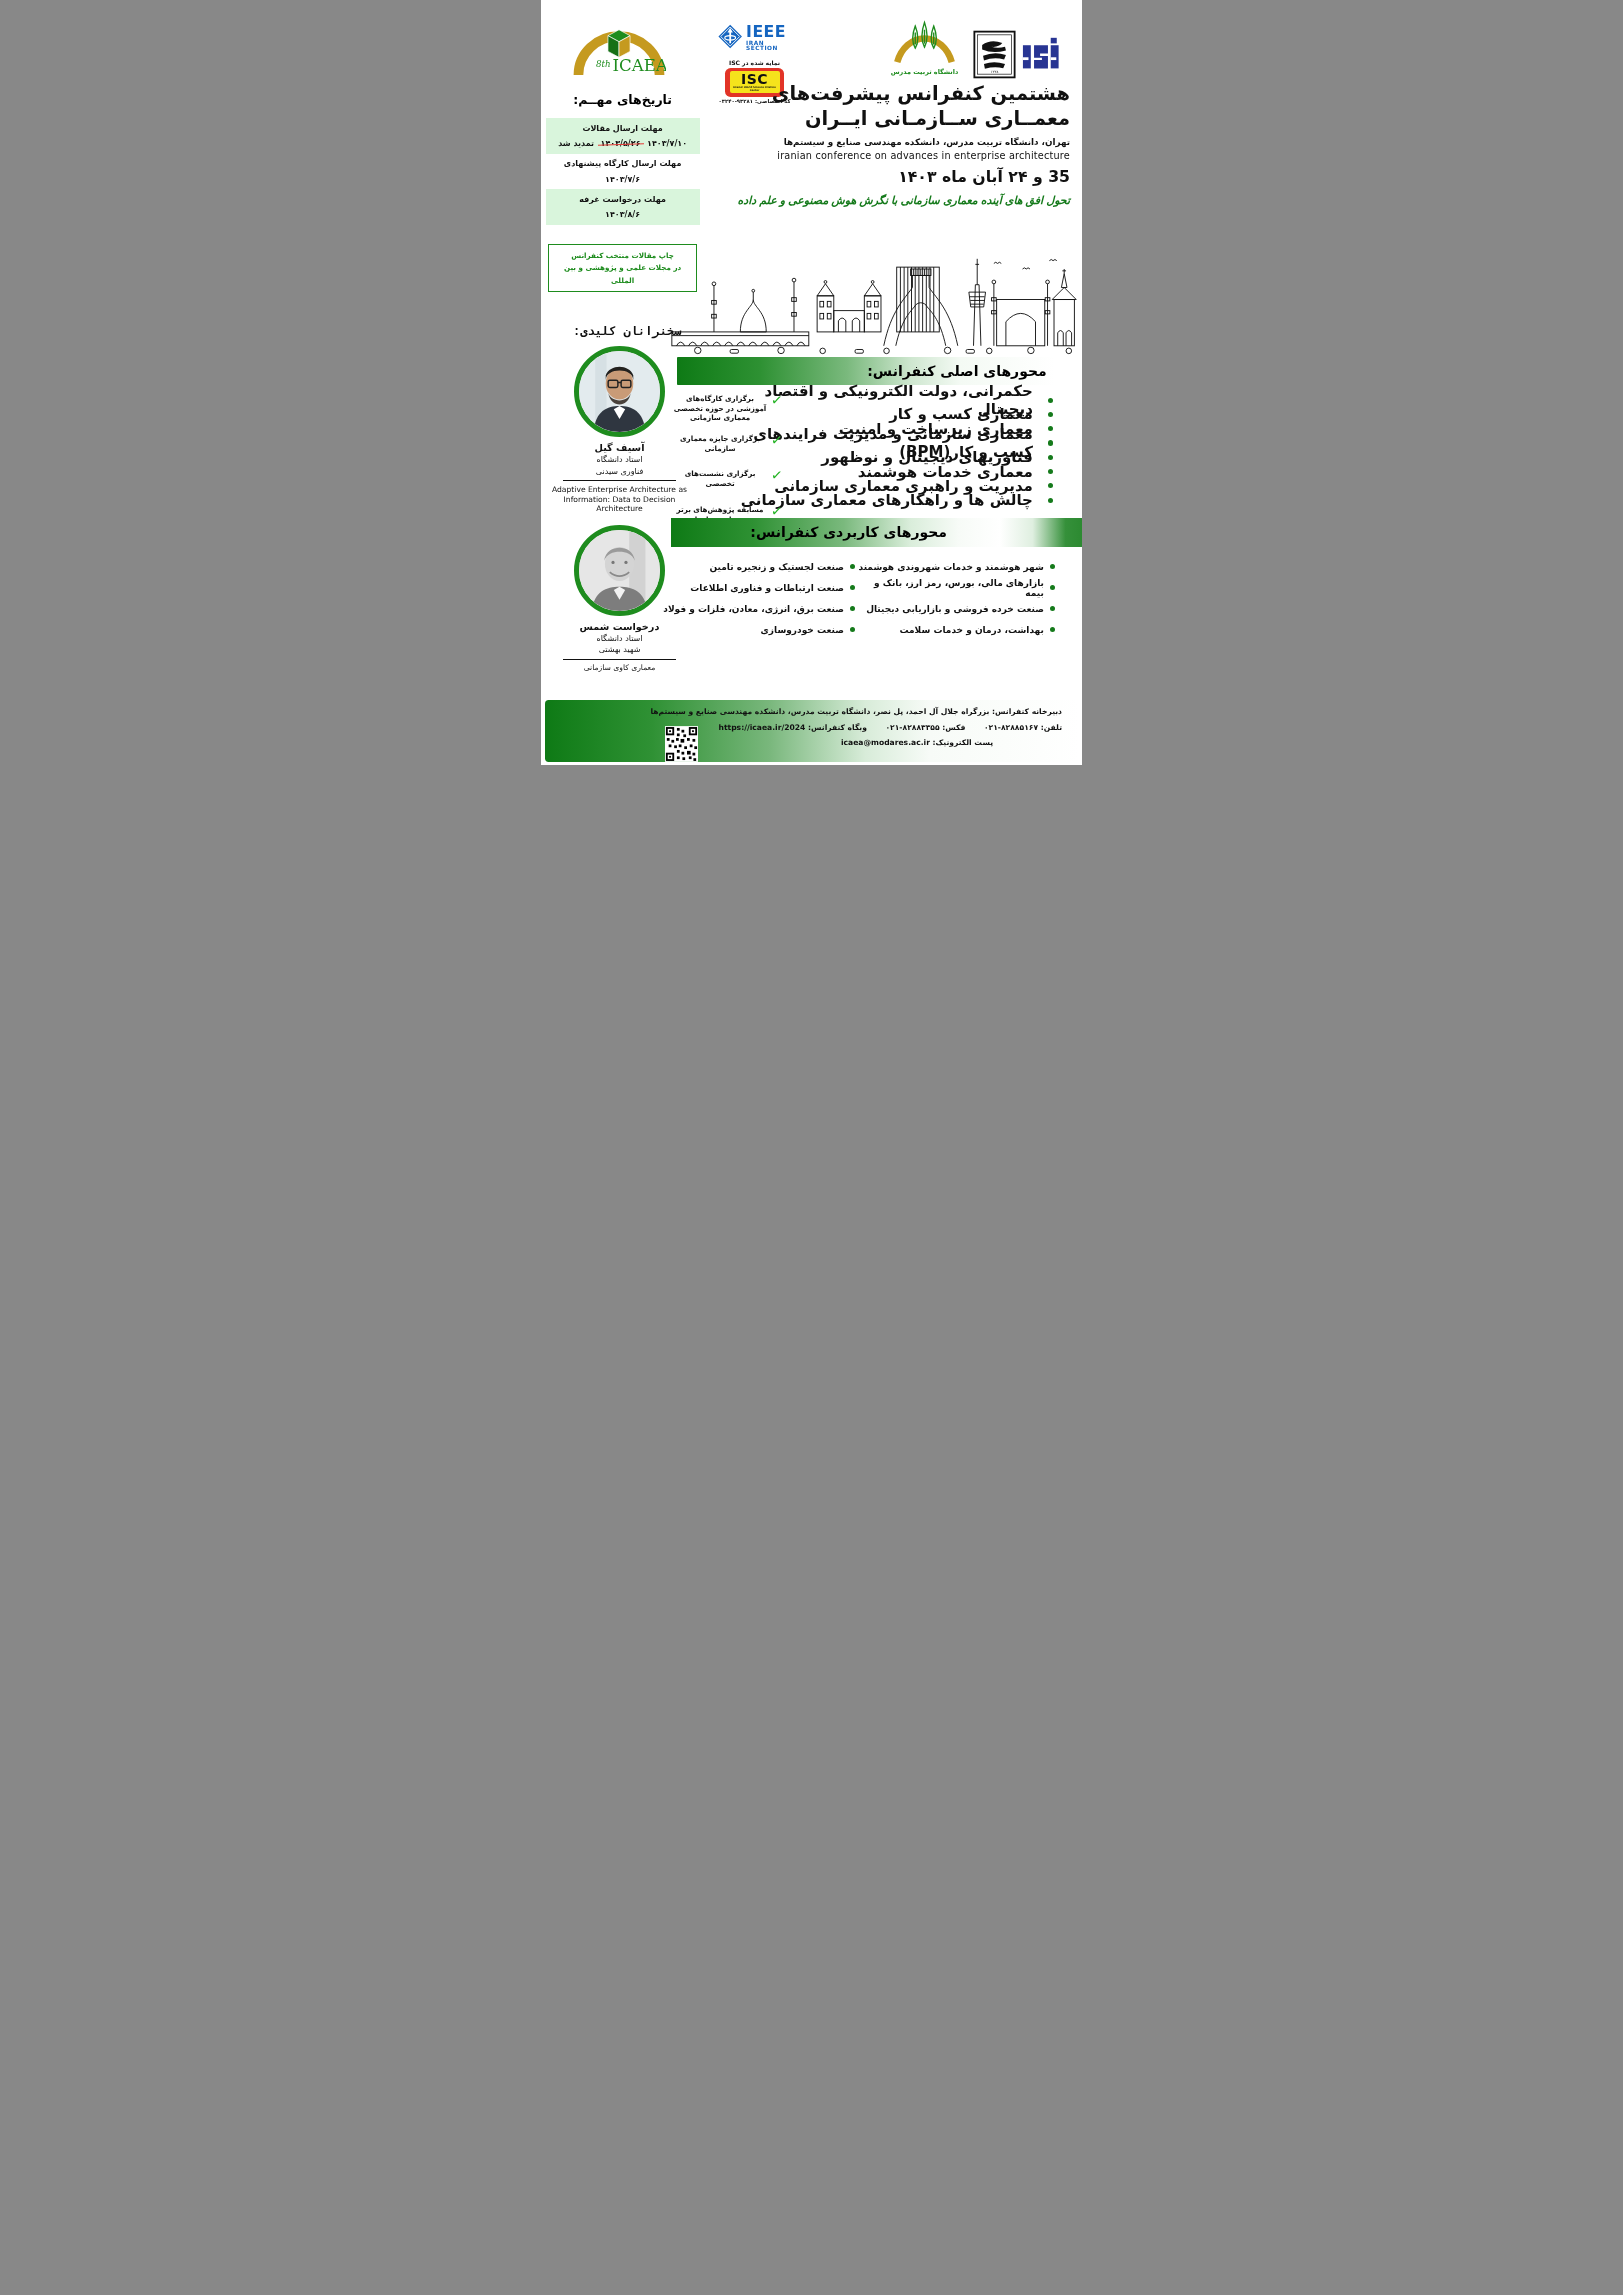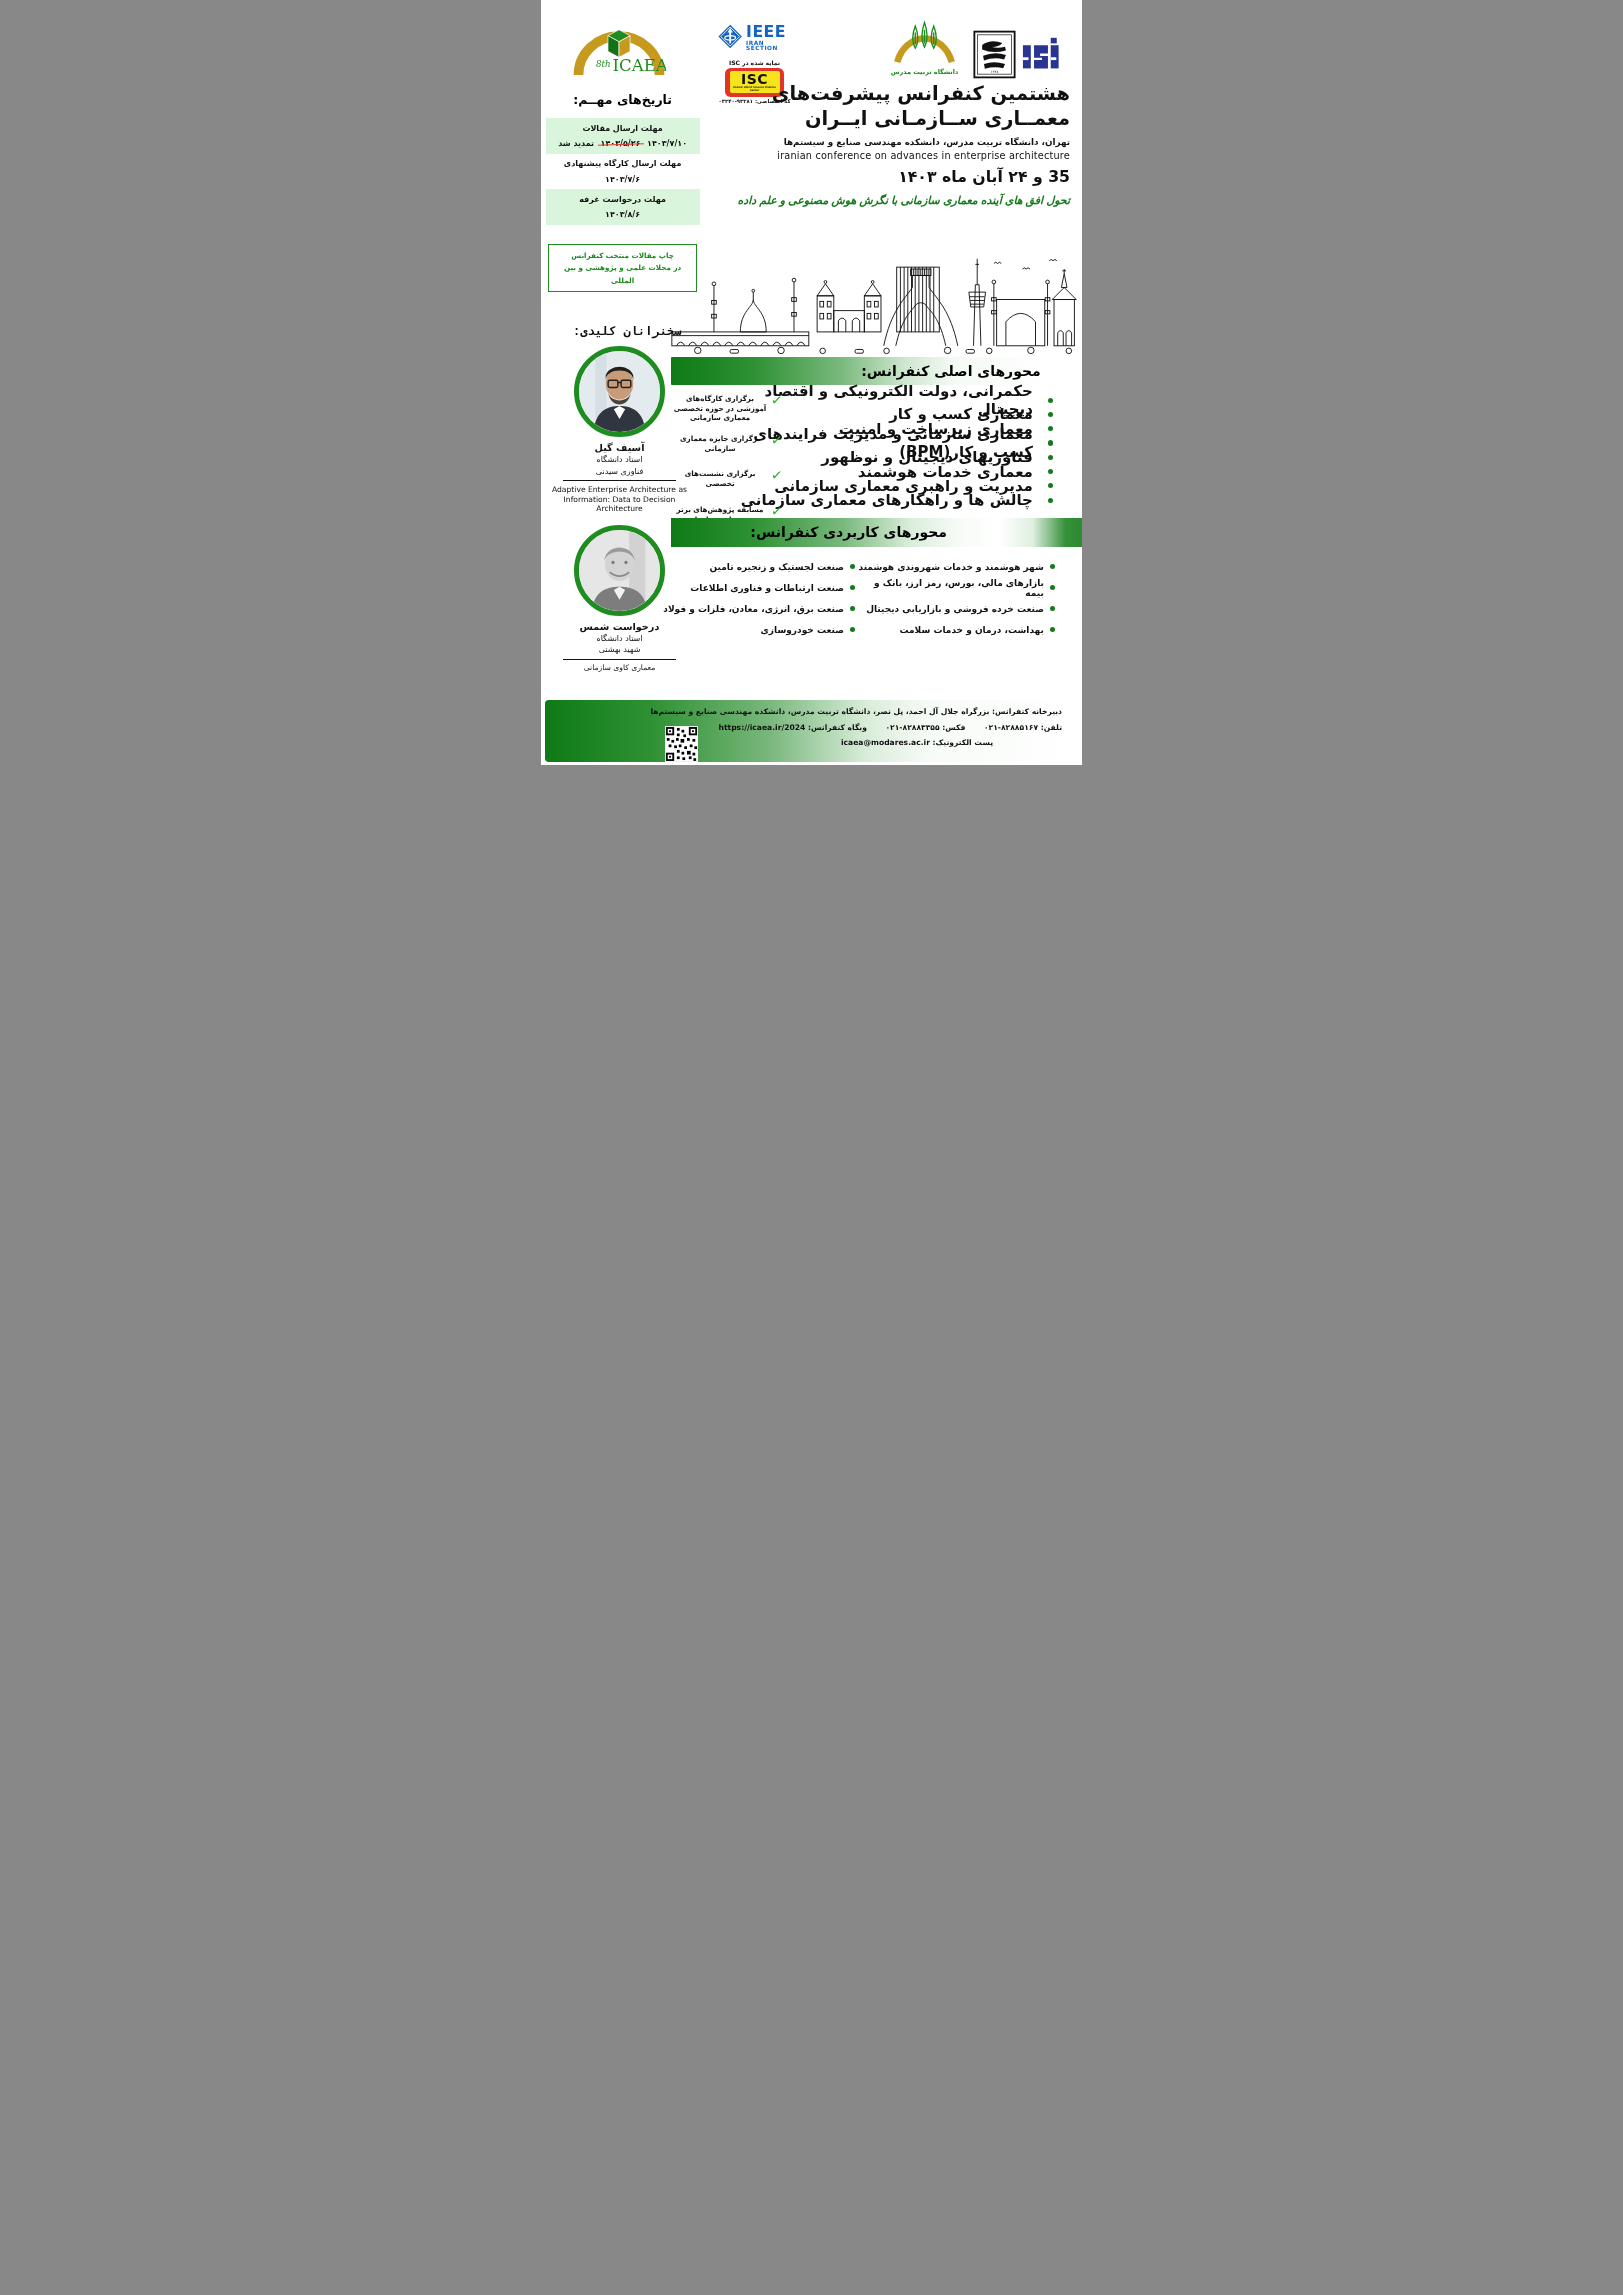--- a/index.html
+++ b/index.html
@@ -57,21 +57,21 @@
   .kaff{font-size:8px;margin-top:2.3px;}
   .kdiv{width:113px;border-top:0.9px solid #111;margin:4.6px auto 3.7px;}
   .ktopic-en{direction:ltr;font-size:7.6px;line-height:1.28;color:#111;}
   .ktopic-fa{font-size:7.6px;}
 
   
   .skyline{left:129px;top:255px;width:409px;height:102px;}
 
   
   .bar{height:28px;line-height:28px;font-size:14px;font-weight:bold;color:#000;direction:rtl;text-align:right;}
-  .bar1{left:130px;top:357px;width:378px;border-radius:0.9px;padding-right:8.3px;box-sizing:border-box;
+  .bar1{left:136px;top:357px;width:378px;border-radius:0.9px;padding-right:8.3px;box-sizing:border-box;
         background:linear-gradient(90deg,#0e7a15 0%,#2e9133 22%,#7ab97d 45%,#cfe7d0 62%,#f4faf4 75%,#ffffff 100%);}
   .bar2{left:130px;top:518px;width:411px;height:29px;line-height:29px;padding-right:135px;box-sizing:border-box;
         background:linear-gradient(90deg,#0e7a15 0%,#2e9133 20%,#7ab97d 42%,#d9edda 58%,#f7fbf7 70%,#ffffff 80%,#dfefe0 88%,#35903a 96%,#2c8a31 100%);padding-left:35px;}
 
   
   .mainlist{right:29px;top:393px;width:333px;direction:rtl;list-style:none;margin:0;padding:0;}
   .mainlist li{display:flex;align-items:center;height:14.3px;font-size:15px;font-weight:bold;gap:9px;}
   .dot{width:5.1px;height:5.1px;border-radius:50%;background:#157a1b;margin-left:6px;flex:0 0 auto;}
   .features{left:131px;top:394px;width:111px;direction:rtl;}
   .feat{display:flex;align-items:flex-start;gap:3.2px;}

